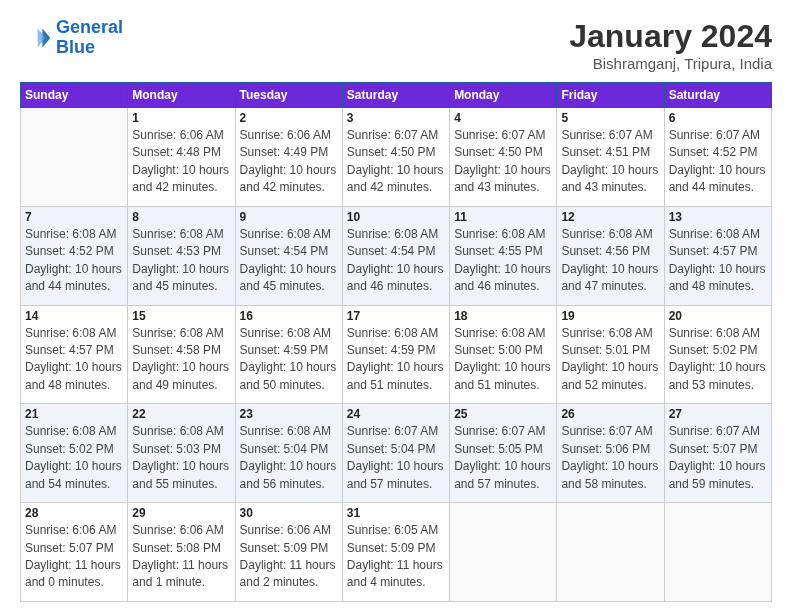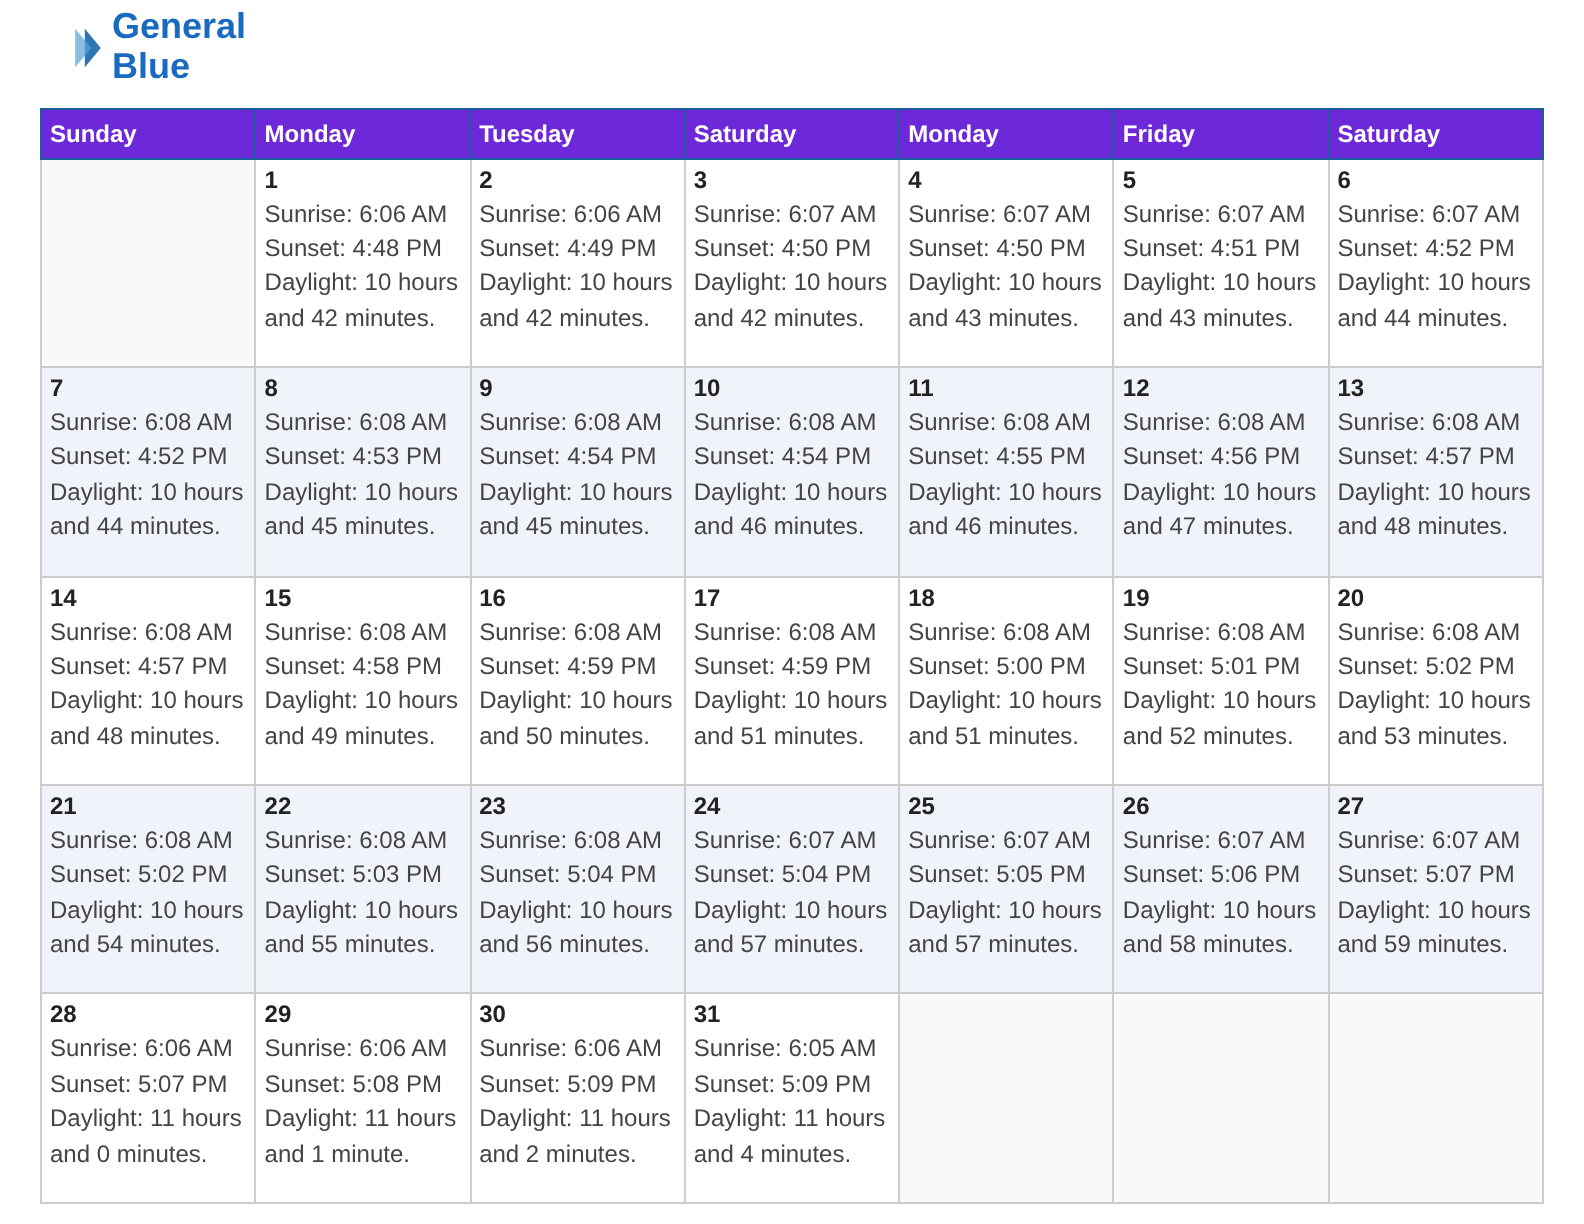--- a/index.html
+++ b/index.html
@@ -6,21 +6,21 @@
     body {
       width: 792px;
       height: 612px;
       font-family: Arial, sans-serif;
       background: #fff;
       overflow: hidden;
     }
     .page {
       width: 792px;
       height: 612px;
-      padding: 4px 20px 10px 20px;
+      padding: 18px 20px 10px 20px;
       display: flex;
       flex-direction: column;
     }
     .header {
       display: flex;
       justify-content: space-between;
       align-items: flex-start;
       margin-bottom: 10px;
     }
     .logo {
@@ -103,20 +103,24 @@
     <div class="logo">
       <svg class="logo-icon" viewBox="0 0 40 40">
         <polygon points="28,8 38,20 28,32" fill="#2e75b6"></polygon>
         <polygon points="22,8 32,20 22,32" fill="#5ba3d9" opacity="0.7"></polygon>
       </svg>
       <div class="logo-text">
         <div><span class="blue">General</span></div>
         <div><span class="blue">Blue</span></div>
       </div>
     </div>
+    <div class="title-block">
+      <div class="month-title">January 2024</div>
+      <div class="subtitle">Bishramganj, Tripura, India</div>
+    </div>
   </div>
 
   <table class="calendar">
     <thead>
       <tr>
       <th>Sunday</th>
           <th>Monday</th>
           <th>Tuesday</th>
           <th>Saturday</th>
           <th>Monday</th>

